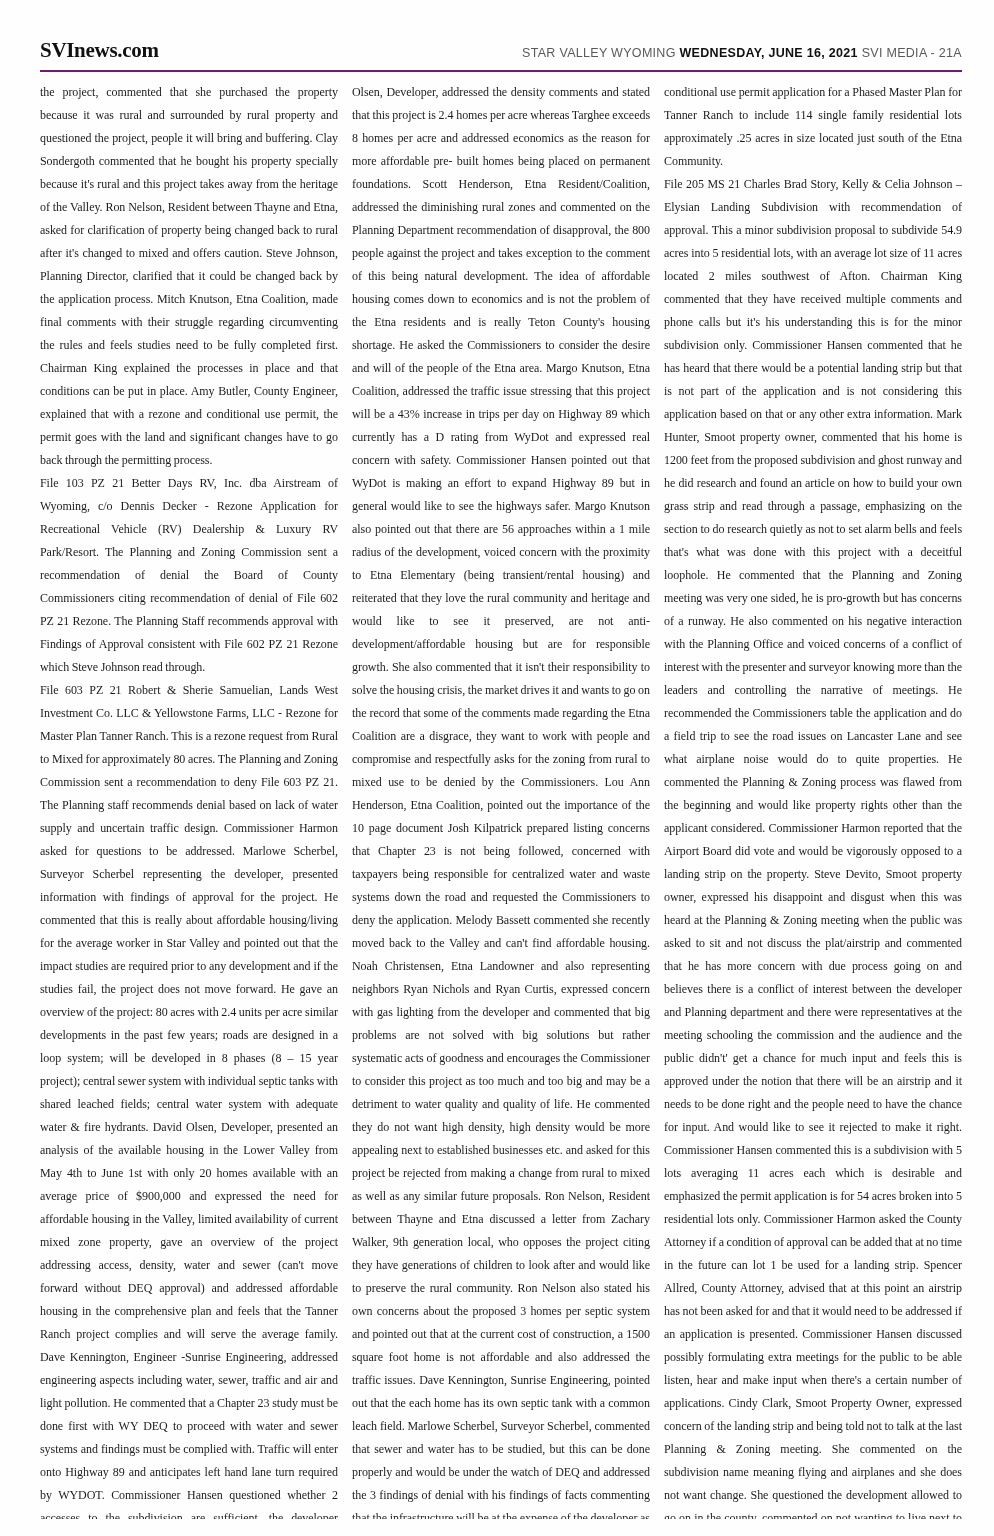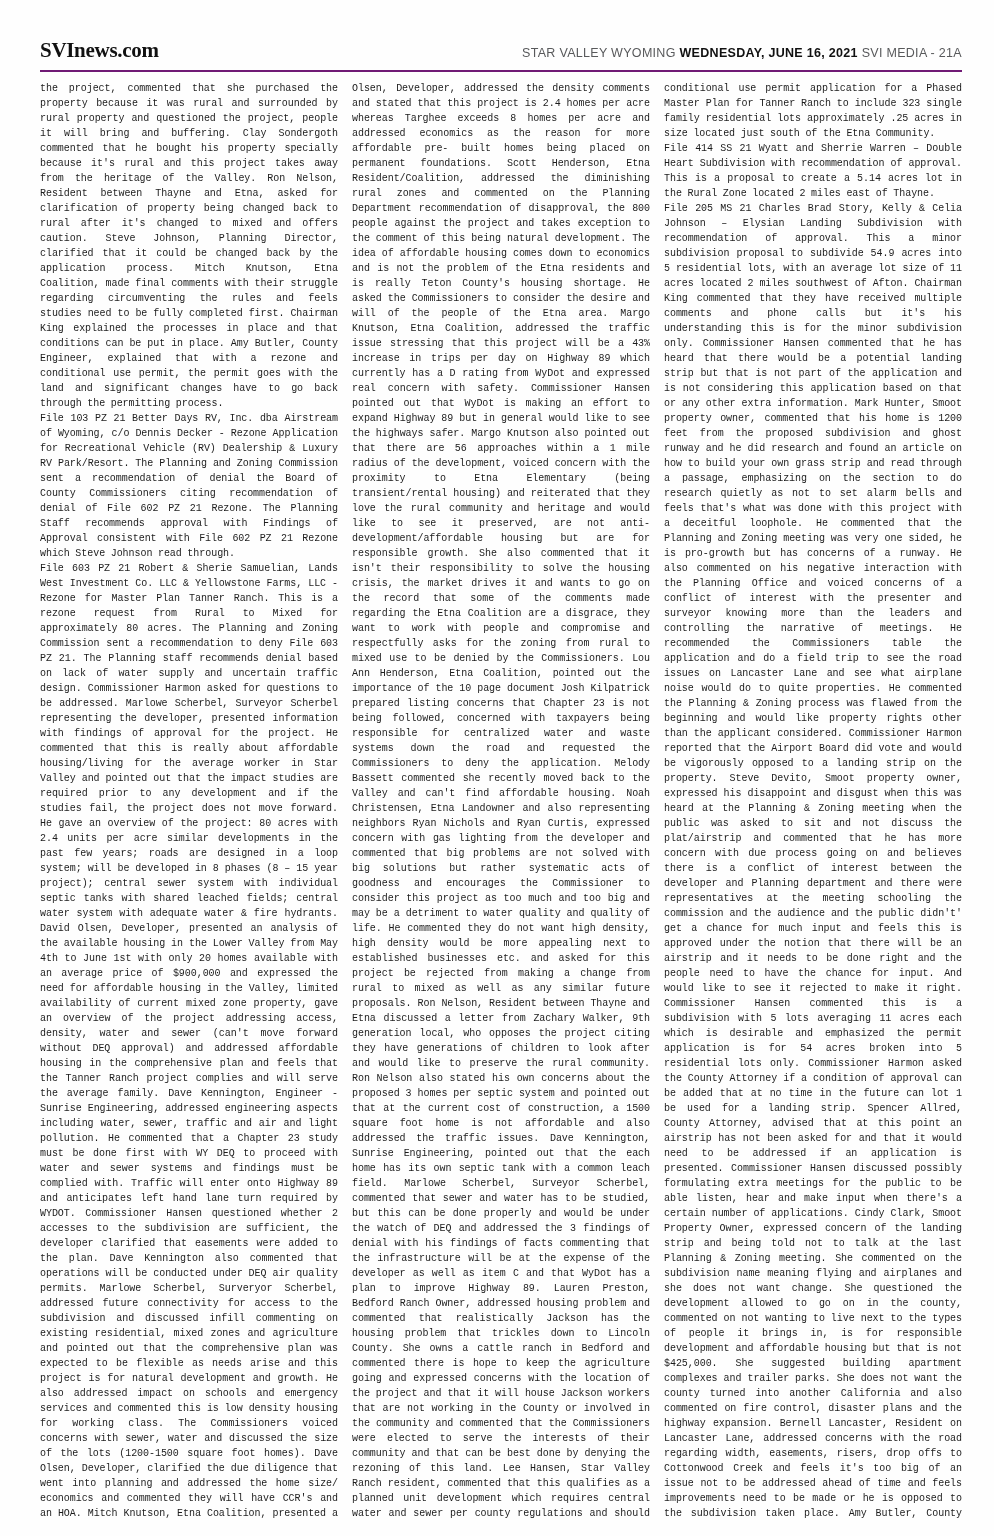--- a/index.html
+++ b/index.html
@@ -40,26 +40,25 @@
   .columns {
     display: flex;
     gap: 14px;
     margin-top: 9px;
     height: 1438px;
     overflow: hidden;
   }
   .col {
     flex: 1 1 0;
     text-align: justify;
-    font-size: 10px;
-    line-height: 15px;
+    font-size: 12px;
+    line-height: 23px;
     letter-spacing: -0.05px;
     word-spacing: -0.35px;
     overflow: hidden;
-    font-family: Liberation Mono, monospace;
   }
   .col p { margin: 0; }
 </style>
 </head>
 <body>
 
 <div class="page">
 
   <div class="masthead">
     <div class="site-name">SVInews.com</div>
@@ -77,20 +76,19 @@
       <p>File 103 PZ 21 Better Days RV, Inc. dba Airstream of Wyoming, c/o Dennis Decker - Rezone Application for Recreational Vehicle (RV) Dealership &amp; Luxury RV Park/Resort. The Planning and Zoning Commission sent a recommendation of denial the Board of County Commissioners citing recommendation of denial of File 602 PZ 21 Rezone. The Planning Staff recommends approval with Findings of Approval consistent with File 602 PZ 21 Rezone which Steve Johnson read through.</p>
       <p>File 603 PZ 21 Robert &amp; Sherie Samuelian, Lands West Investment Co. LLC &amp; Yellowstone Farms, LLC - Rezone for Master Plan Tanner Ranch. This is a rezone request from Rural to Mixed for approximately 80 acres. The Planning and Zoning Commission sent a recommendation to deny File 603 PZ 21. The Planning staff recommends denial based on lack of water supply and uncertain traffic design. Commissioner Harmon asked for questions to be addressed. Marlowe Scherbel, Surveyor Scherbel representing the developer, presented information with findings of approval for the project. He commented that this is really about affordable housing/living for the average worker in Star Valley and pointed out that the impact studies are required prior to any development and if the studies fail, the project does not move forward. He gave an overview of the project: 80 acres with 2.4 units per acre similar developments in the past few years; roads are designed in a loop system; will be developed in 8 phases (8 – 15 year project); central sewer system with individual septic tanks with shared leached fields; central water system with adequate water &amp; fire hydrants. David Olsen, Developer, presented an analysis of the available housing in the Lower Valley from May 4th to June 1st with only 20 homes available with an average price of $900,000 and expressed the need for affordable housing in the Valley, limited availability of current mixed zone property, gave an overview of the project addressing access, density, water and sewer (can't move forward without DEQ approval) and addressed affordable housing in the comprehensive plan and feels that the Tanner Ranch project complies and will serve the average family. Dave Kennington, Engineer -Sunrise Engineering, addressed engineering aspects including water, sewer, traffic and air and light pollution. He commented that a Chapter 23 study must be done first with WY DEQ to proceed with water and sewer systems and findings must be complied with. Traffic will enter onto Highway 89 and anticipates left hand lane turn required by WYDOT. Commissioner Hansen questioned whether 2 accesses to the subdivision are sufficient, the developer clarified that easements were added to the plan. Dave Kennington also commented that operations will be conducted under DEQ air quality permits. Marlowe Scherbel, Surveryor Scherbel, addressed future connectivity for access to the subdivision and discussed infill commenting on existing residential, mixed zones and agriculture and pointed out that the comprehensive plan was expected to be flexible as needs arise and this project is for natural development and growth. He also addressed impact on schools and emergency services and commented this is low density housing for working class. The Commissioners voiced concerns with sewer, water and discussed the size of the lots (1200-1500 square foot homes). Dave Olsen, Developer, clarified the due diligence that went into planning and addressed the home size/ economics and commented they will have CCR's and an HOA. Mitch Knutson, Etna Coalition, presented a petition with over 800 signatures opposing the project and doesn't feel the need for affordable housing is as great as was presented and doing the math these homes truly aren't affordable and compared this to the size of Targhee Place in Alpine and stated that these are pre-built homes which will turn into rentals by Jackson Hole corporations. He asked the Commissioners to really consider the 800 people on the petition against this and expressed concerns with the volume of septic, feels the density of the project is outrageous and asked this project to be denied. Dave</p>
     </div>
 
     <div class="col">
       <p>Olsen, Developer, addressed the density comments and stated that this project is 2.4 homes per acre whereas Targhee exceeds 8 homes per acre and addressed economics as the reason for more affordable pre- built homes being placed on permanent foundations. Scott Henderson, Etna Resident/Coalition, addressed the diminishing rural zones and commented on the Planning Department recommendation of disapproval, the 800 people against the project and takes exception to the comment of this being natural development. The idea of affordable housing comes down to economics and is not the problem of the Etna residents and is really Teton County's housing shortage. He asked the Commissioners to consider the desire and will of the people of the Etna area. Margo Knutson, Etna Coalition, addressed the traffic issue stressing that this project will be a 43% increase in trips per day on Highway 89 which currently has a D rating from WyDot and expressed real concern with safety. Commissioner Hansen pointed out that WyDot is making an effort to expand Highway 89 but in general would like to see the highways safer. Margo Knutson also pointed out that there are 56 approaches within a 1 mile radius of the development, voiced concern with the proximity to Etna Elementary (being transient/rental housing) and reiterated that they love the rural community and heritage and would like to see it preserved, are not anti-development/affordable housing but are for responsible growth. She also commented that it isn't their responsibility to solve the housing crisis, the market drives it and wants to go on the record that some of the comments made regarding the Etna Coalition are a disgrace, they want to work with people and compromise and respectfully asks for the zoning from rural to mixed use to be denied by the Commissioners. Lou Ann Henderson, Etna Coalition, pointed out the importance of the 10 page document Josh Kilpatrick prepared listing concerns that Chapter 23 is not being followed, concerned with taxpayers being responsible for centralized water and waste systems down the road and requested the Commissioners to deny the application. Melody Bassett commented she recently moved back to the Valley and can't find affordable housing. Noah Christensen, Etna Landowner and also representing neighbors Ryan Nichols and Ryan Curtis, expressed concern with gas lighting from the developer and commented that big problems are not solved with big solutions but rather systematic acts of goodness and encourages the Commissioner to consider this project as too much and too big and may be a detriment to water quality and quality of life. He commented they do not want high density, high density would be more appealing next to established businesses etc. and asked for this project be rejected from making a change from rural to mixed as well as any similar future proposals. Ron Nelson, Resident between Thayne and Etna discussed a letter from Zachary Walker, 9th generation local, who opposes the project citing they have generations of children to look after and would like to preserve the rural community. Ron Nelson also stated his own concerns about the proposed 3 homes per septic system and pointed out that at the current cost of construction, a 1500 square foot home is not affordable and also addressed the traffic issues. Dave Kennington, Sunrise Engineering, pointed out that the each home has its own septic tank with a common leach field. Marlowe Scherbel, Surveyor Scherbel, commented that sewer and water has to be studied, but this can be done properly and would be under the watch of DEQ and addressed the 3 findings of denial with his findings of facts commenting that the infrastructure will be at the expense of the developer as well as item C and that WyDot has a plan to improve Highway 89. Lauren Preston, Bedford Ranch Owner, addressed housing problem and commented that realistically Jackson has the housing problem that trickles down to Lincoln County. She owns a cattle ranch in Bedford and commented there is hope to keep the agriculture going and expressed concerns with the location of the project and that it will house Jackson workers that are not working in the County or involved in the community and commented that the Commissioners were elected to serve the interests of their community and that can be best done by denying the rezoning of this land. Lee Hansen, Star Valley Ranch resident, commented that this qualifies as a planned unit development which requires central water and sewer per county regulations and should be required. Commissioner Harmon complimented the developer and the citizens here today, commented there is a housing need and that the water and sewer needs to be studied which is being deliberated today. Commissioner Hansen extended his appreciation to everyone there today for their involvement and interest and thanked them for their input.</p>
 
     </div>
 
     <div class="col">
-      <p>conditional use permit application for a Phased Master Plan for Tanner Ranch to include 323 single family residential lots approximately .25 acres in size located just south of the Etna Community.</p>
-      <p>File 414 SS 21 Wyatt and Sherrie Warren – Double Heart Subdivision with recommendation of approval. This is a proposal to create a 5.14 acres lot in the Rural Zone located 2 miles east of Thayne.</p>
+      <p>conditional use permit application for a Phased Master Plan for Tanner Ranch to include 114 single family residential lots approximately .25 acres in size located just south of the Etna Community.</p>
       <p>File 205 MS 21 Charles Brad Story, Kelly &amp; Celia Johnson – Elysian Landing Subdivision with recommendation of approval. This a minor subdivision proposal to subdivide 54.9 acres into 5 residential lots, with an average lot size of 11 acres located 2 miles southwest of Afton. Chairman King commented that they have received multiple comments and phone calls but it's his understanding this is for the minor subdivision only. Commissioner Hansen commented that he has heard that there would be a potential landing strip but that is not part of the application and is not considering this application based on that or any other extra information. Mark Hunter, Smoot property owner, commented that his home is 1200 feet from the proposed subdivision and ghost runway and he did research and found an article on how to build your own grass strip and read through a passage, emphasizing on the section to do research quietly as not to set alarm bells and feels that's what was done with this project with a deceitful loophole. He commented that the Planning and Zoning meeting was very one sided, he is pro-growth but has concerns of a runway. He also commented on his negative interaction with the Planning Office and voiced concerns of a conflict of interest with the presenter and surveyor knowing more than the leaders and controlling the narrative of meetings. He recommended the Commissioners table the application and do a field trip to see the road issues on Lancaster Lane and see what airplane noise would do to quite properties. He commented the Planning &amp; Zoning process was flawed from the beginning and would like property rights other than the applicant considered. Commissioner Harmon reported that the Airport Board did vote and would be vigorously opposed to a landing strip on the property. Steve Devito, Smoot property owner, expressed his disappoint and disgust when this was heard at the Planning &amp; Zoning meeting when the public was asked to sit and not discuss the plat/airstrip and commented that he has more concern with due process going on and believes there is a conflict of interest between the developer and Planning department and there were representatives at the meeting schooling the commission and the audience and the public didn't' get a chance for much input and feels this is approved under the notion that there will be an airstrip and it needs to be done right and the people need to have the chance for input. And would like to see it rejected to make it right. Commissioner Hansen commented this is a subdivision with 5 lots averaging 11 acres each which is desirable and emphasized the permit application is for 54 acres broken into 5 residential lots only. Commissioner Harmon asked the County Attorney if a condition of approval can be added that at no time in the future can lot 1 be used for a landing strip. Spencer Allred, County Attorney, advised that at this point an airstrip has not been asked for and that it would need to be addressed if an application is presented. Commissioner Hansen discussed possibly formulating extra meetings for the public to be able listen, hear and make input when there's a certain number of applications. Cindy Clark, Smoot Property Owner, expressed concern of the landing strip and being told not to talk at the last Planning &amp; Zoning meeting. She commented on the subdivision name meaning flying and airplanes and she does not want change. She questioned the development allowed to go on in the county, commented on not wanting to live next to the types of people it brings in, is for responsible development and affordable housing but that is not $425,000. She suggested building apartment complexes and trailer parks. She does not want the county turned into another California and also commented on fire control, disaster plans and the highway expansion. Bernell Lancaster, Resident on Lancaster Lane, addressed concerns with the road regarding width, easements, risers, drop offs to Cottonwood Creek and feels it's too big of an issue not to be addressed ahead of time and feels improvements need to be made or he is opposed to the subdivision taken place. Amy Butler, County Engineer, confirmed that she will be reviewing the road soon and will place traffic counters to assess the road. Marlowe Scherbel, Surveyor Scherbel, addressed his integrity being questioned and does not believe they have slipped through any loopholes. He explained there is an application process for an airstrip and can't be done without a conditional use permit, but this is not that application. He expressed his frustration of certain things in the regulation being approved based on minimual requirements that have huge impacts.</p>
     </div>
 
   </div>
 
 </div>
 
 </body></html>

